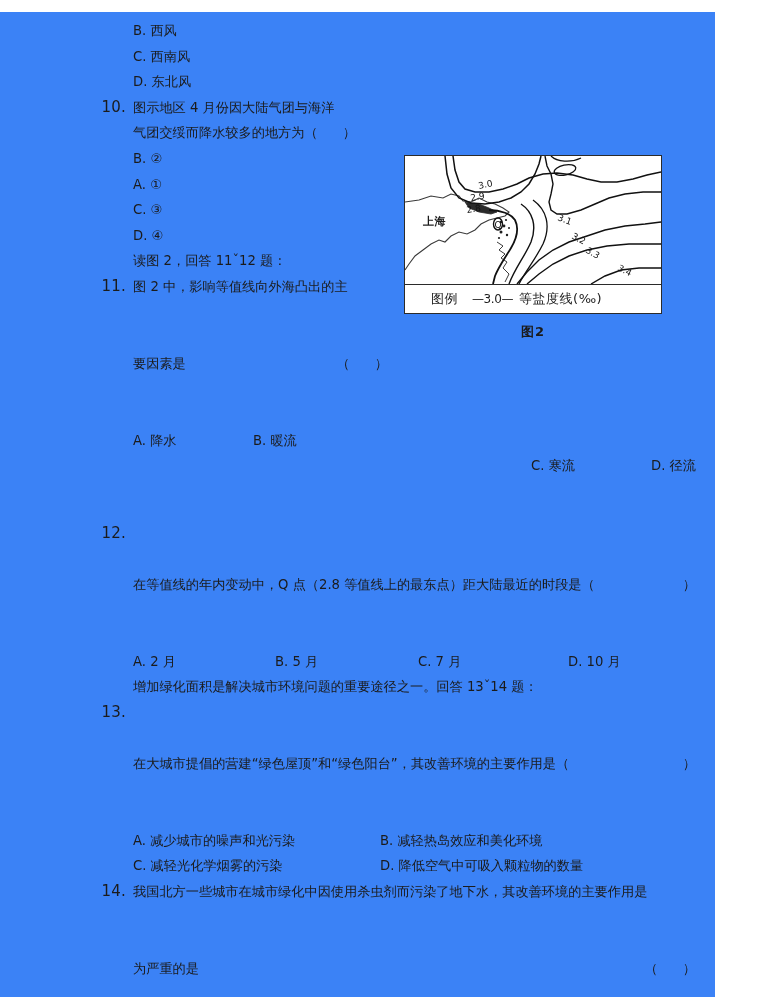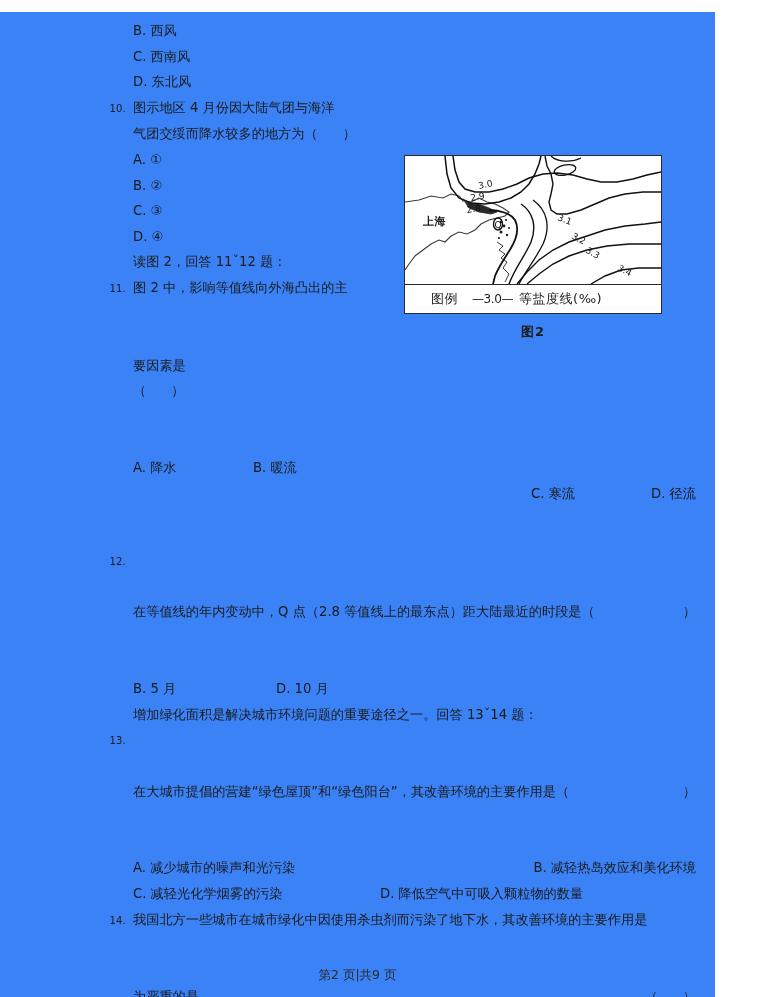--- a/index.html
+++ b/index.html
@@ -28,21 +28,21 @@
     display: flex;
     align-items: baseline;
     font-size: 13.2px;
     line-height: 25.6px;
     white-space: pre;
   }
   .qnum {
     width: 30px;
     text-align: right;
     flex: 0 0 30px;
-    font-size: 10px;
+    font-size: 15px;
     letter-spacing: .2px;
   }
   .qbody {
     margin-left: 7px;
     flex: 1 1 auto;
     position: relative;
   }
   .stem-flex {
     display: flex;
     justify-content: space-between;
@@ -143,25 +143,25 @@
     <div class="line">
       <div class="qnum">10.</div>
       <div class="qbody"><span>图示地区 4 月份因大陆气团与海洋</span></div>
     </div>
     <div class="line">
       <div class="qnum"></div>
       <div class="qbody"><span>气团交绥而降水较多的地方为（      ）</span></div>
     </div>
     <div class="line">
       <div class="qnum"></div>
+      <div class="qbody"><span>B. ②</span></div>
+    </div>
+    <div class="line">
+      <div class="qnum"></div>
       <div class="qbody"><span>A. ①</span></div>
-    </div>
-    <div class="line">
-      <div class="qnum"></div>
-      <div class="qbody"><span>B. ②</span></div>
     </div>
     <div class="line">
       <div class="qnum"></div>
       <div class="qbody"><span>C. ③</span></div>
     </div>
     <div class="line">
       <div class="qnum"></div>
       <div class="qbody"><span>D. ④</span></div>
     </div>
 
@@ -170,21 +170,21 @@
       <div class="qbody"><span>读图 2，回答 11ˇ12 题：</span></div>
     </div>
 
     <div class="line">
       <div class="qnum">11.</div>
       <div class="qbody"><span>图 2 中，影响等值线向外海凸出的主</span></div>
     </div>
     <div class="line">
       <div class="qnum"></div>
       <div class="qbody" style="width:300px;">
-        <div class="stem-flex" style="width:255px;flex-direction:column;">
+        <div class="stem-flex" style="width:255px;">
           <span>要因素是</span>
           <span>（      ）</span>
         </div>
       </div>
     </div>
     <div class="line">
       <div class="qnum"></div>
       <div class="qbody" style="display:flex;">
         <div style="width:120px;flex:0 0 120px;">A. 降水</div>
         <div>B. 暖流</div>
@@ -205,42 +205,44 @@
       <div class="qbody">
         <div class="stem-flex">
           <span>在等值线的年内变动中，Q 点（2.8 等值线上的最东点）距大陆最近的时段是（</span>
           <span>）</span>
         </div>
       </div>
     </div>
     <div class="line">
       <div class="qnum"></div>
       <div class="qbody" style="display:flex;">
+        <div style="width:142px;flex:0 0 142px;">A. 2 月</div>
         <div style="width:143px;flex:0 0 143px;">B. 5 月</div>
+        <div style="width:150px;flex:0 0 150px;">C. 7 月</div>
         <div>D. 10 月</div>
       </div>
     </div>
 
     <div class="line">
       <div class="qnum"></div>
       <div class="qbody"><span>增加绿化面积是解决城市环境问题的重要途径之一。回答 13ˇ14 题：</span></div>
     </div>
 
     <div class="line">
       <div class="qnum">13.</div>
       <div class="qbody">
         <div class="stem-flex">
           <span>在大城市提倡的营建“绿色屋顶”和“绿色阳台”，其改善环境的主要作用是（</span>
           <span>）</span>
         </div>
       </div>
     </div>
     <div class="line">
       <div class="qnum"></div>
-      <div class="qbody" style="display:flex;justify-content:space-between;">
+      <div class="qbody" style="display:flex;">
         <div style="width:247px;flex:0 0 247px;">A. 减少城市的噪声和光污染</div>
         <div>B. 减轻热岛效应和美化环境</div>
       </div>
     </div>
     <div class="line">
       <div class="qnum"></div>
       <div class="qbody" style="display:flex;">
         <div style="width:247px;flex:0 0 247px;">C. 减轻光化学烟雾的污染</div>
         <div>D. 降低空气中可吸入颗粒物的数量</div>
       </div>
@@ -326,15 +328,14 @@
     <div class="legend-box">
       <span>图例</span>
       <span class="legend-sample">—3.0—</span>
       <span>等盐度线(‰)</span>
     </div>
 
     <div class="fig-caption">图2</div>
   </div>
 
   <div class="footer-rule"></div>
-  <div class="footer">第2 页|共9 页</div>
 
 </div>
 
 </body></html>

